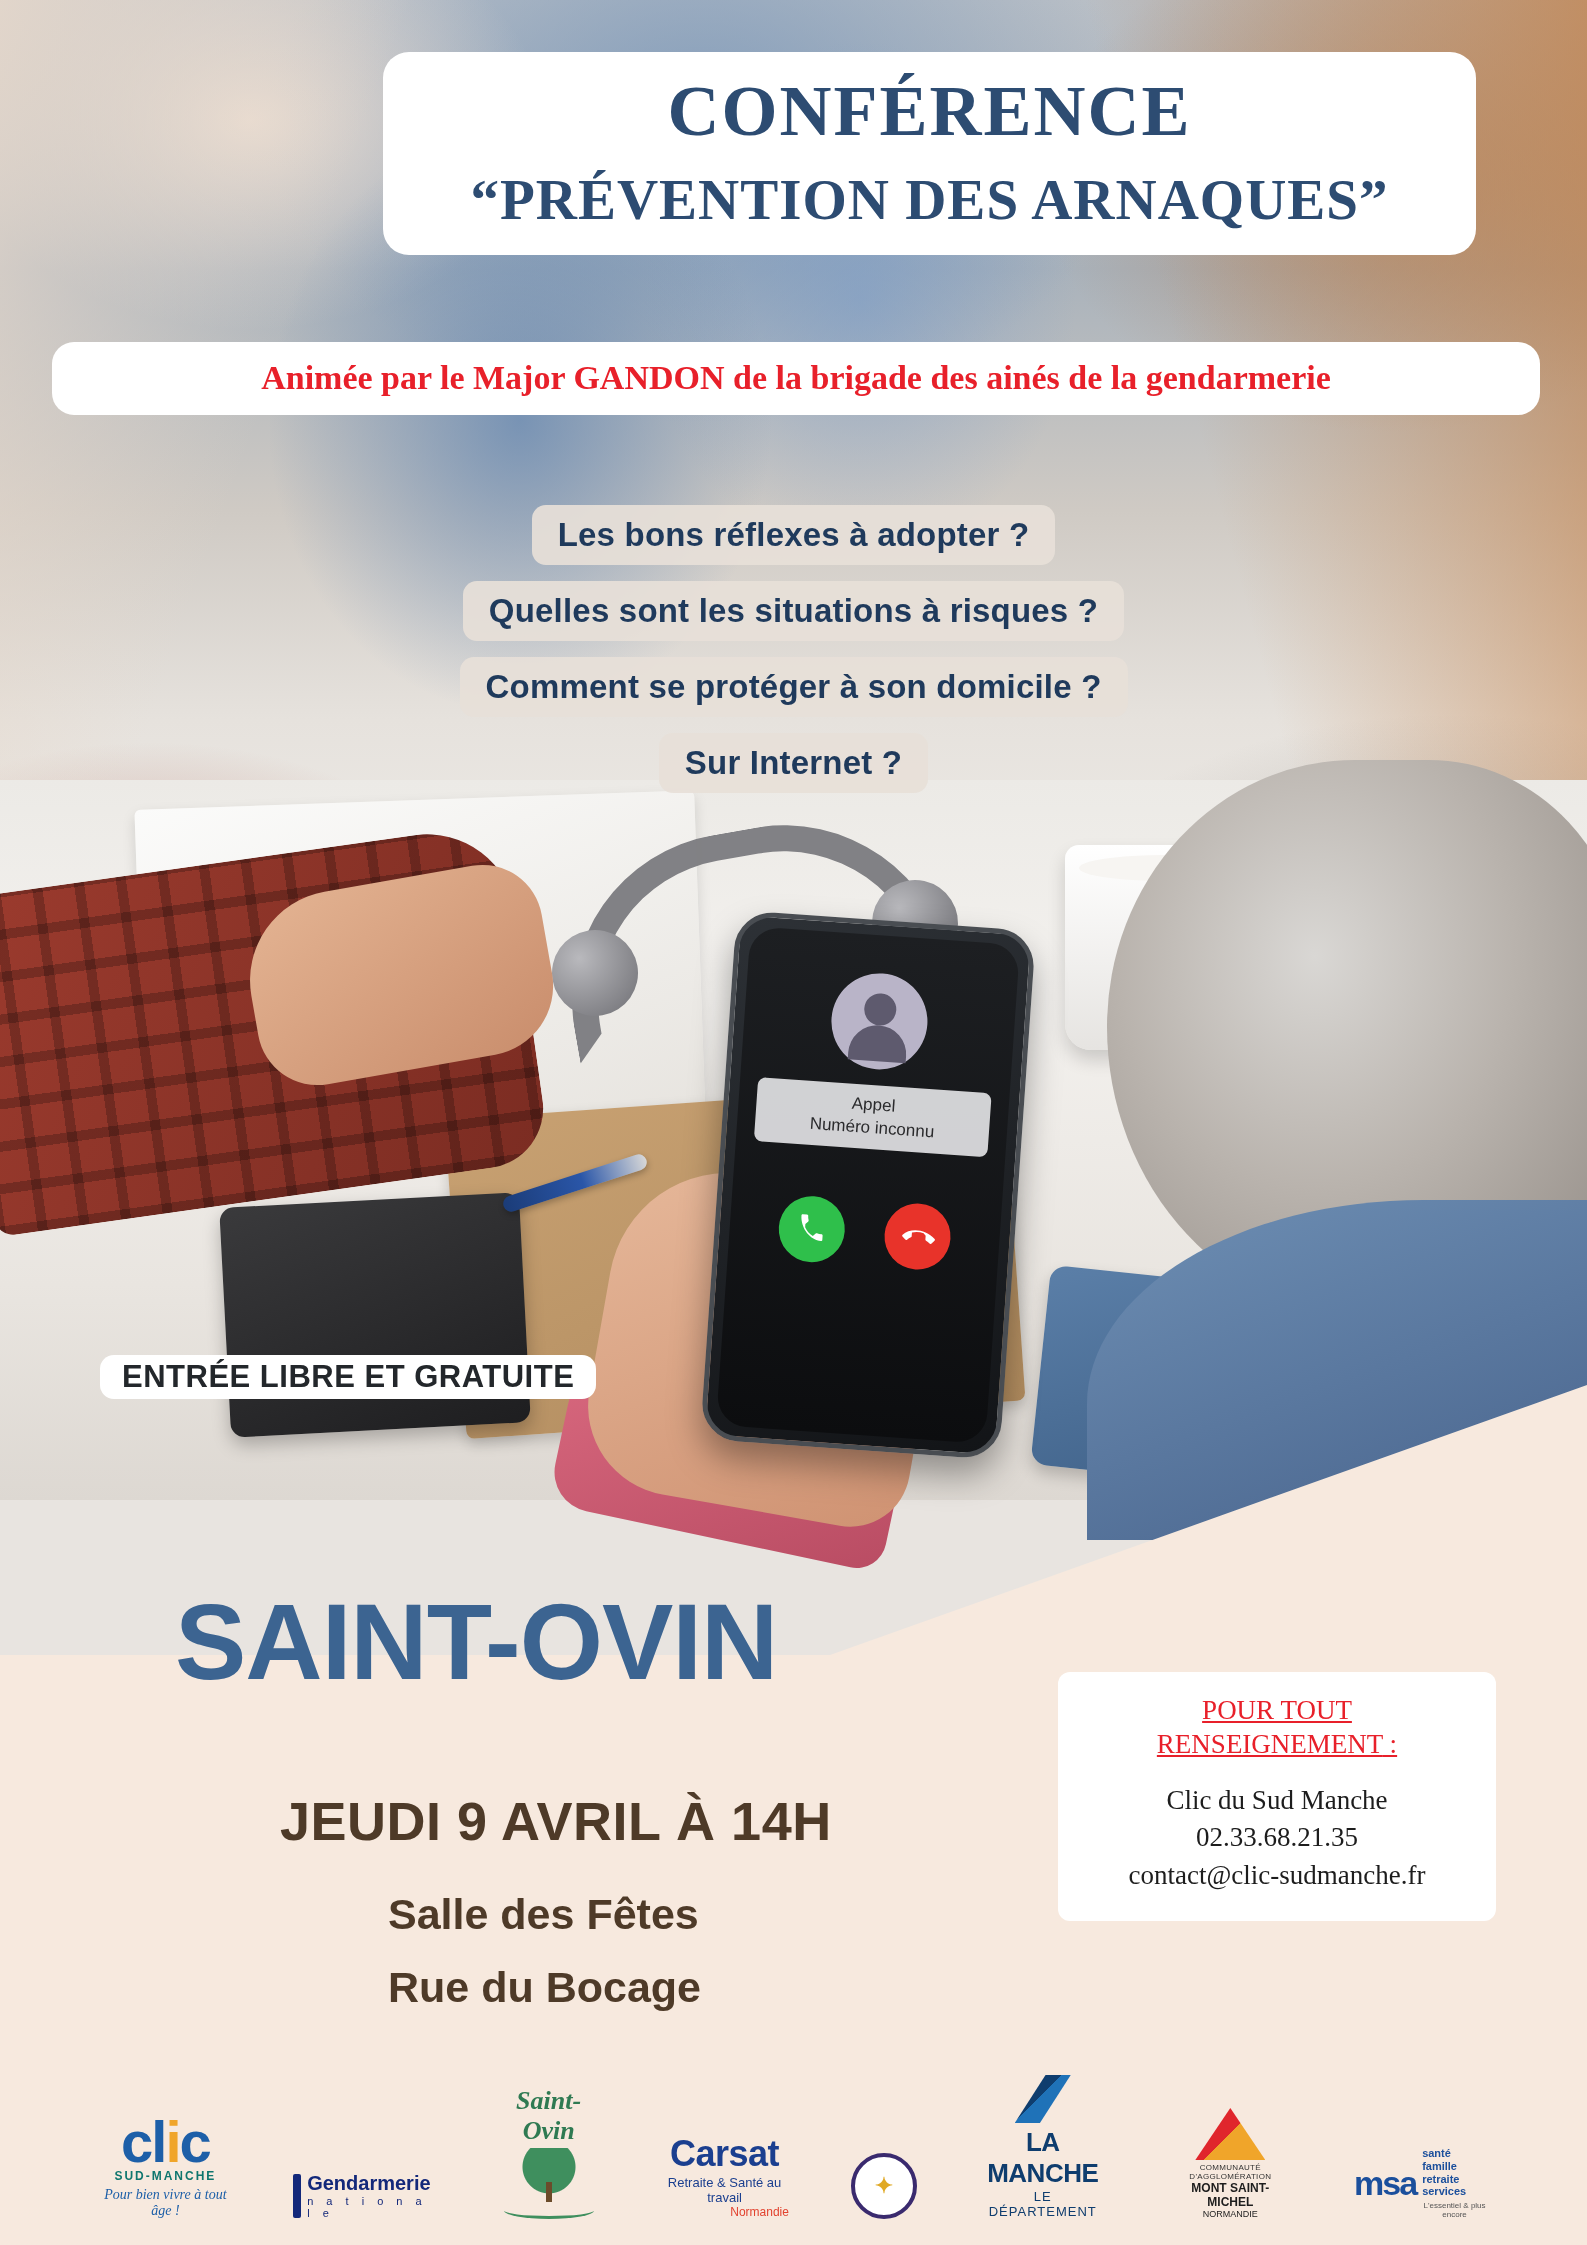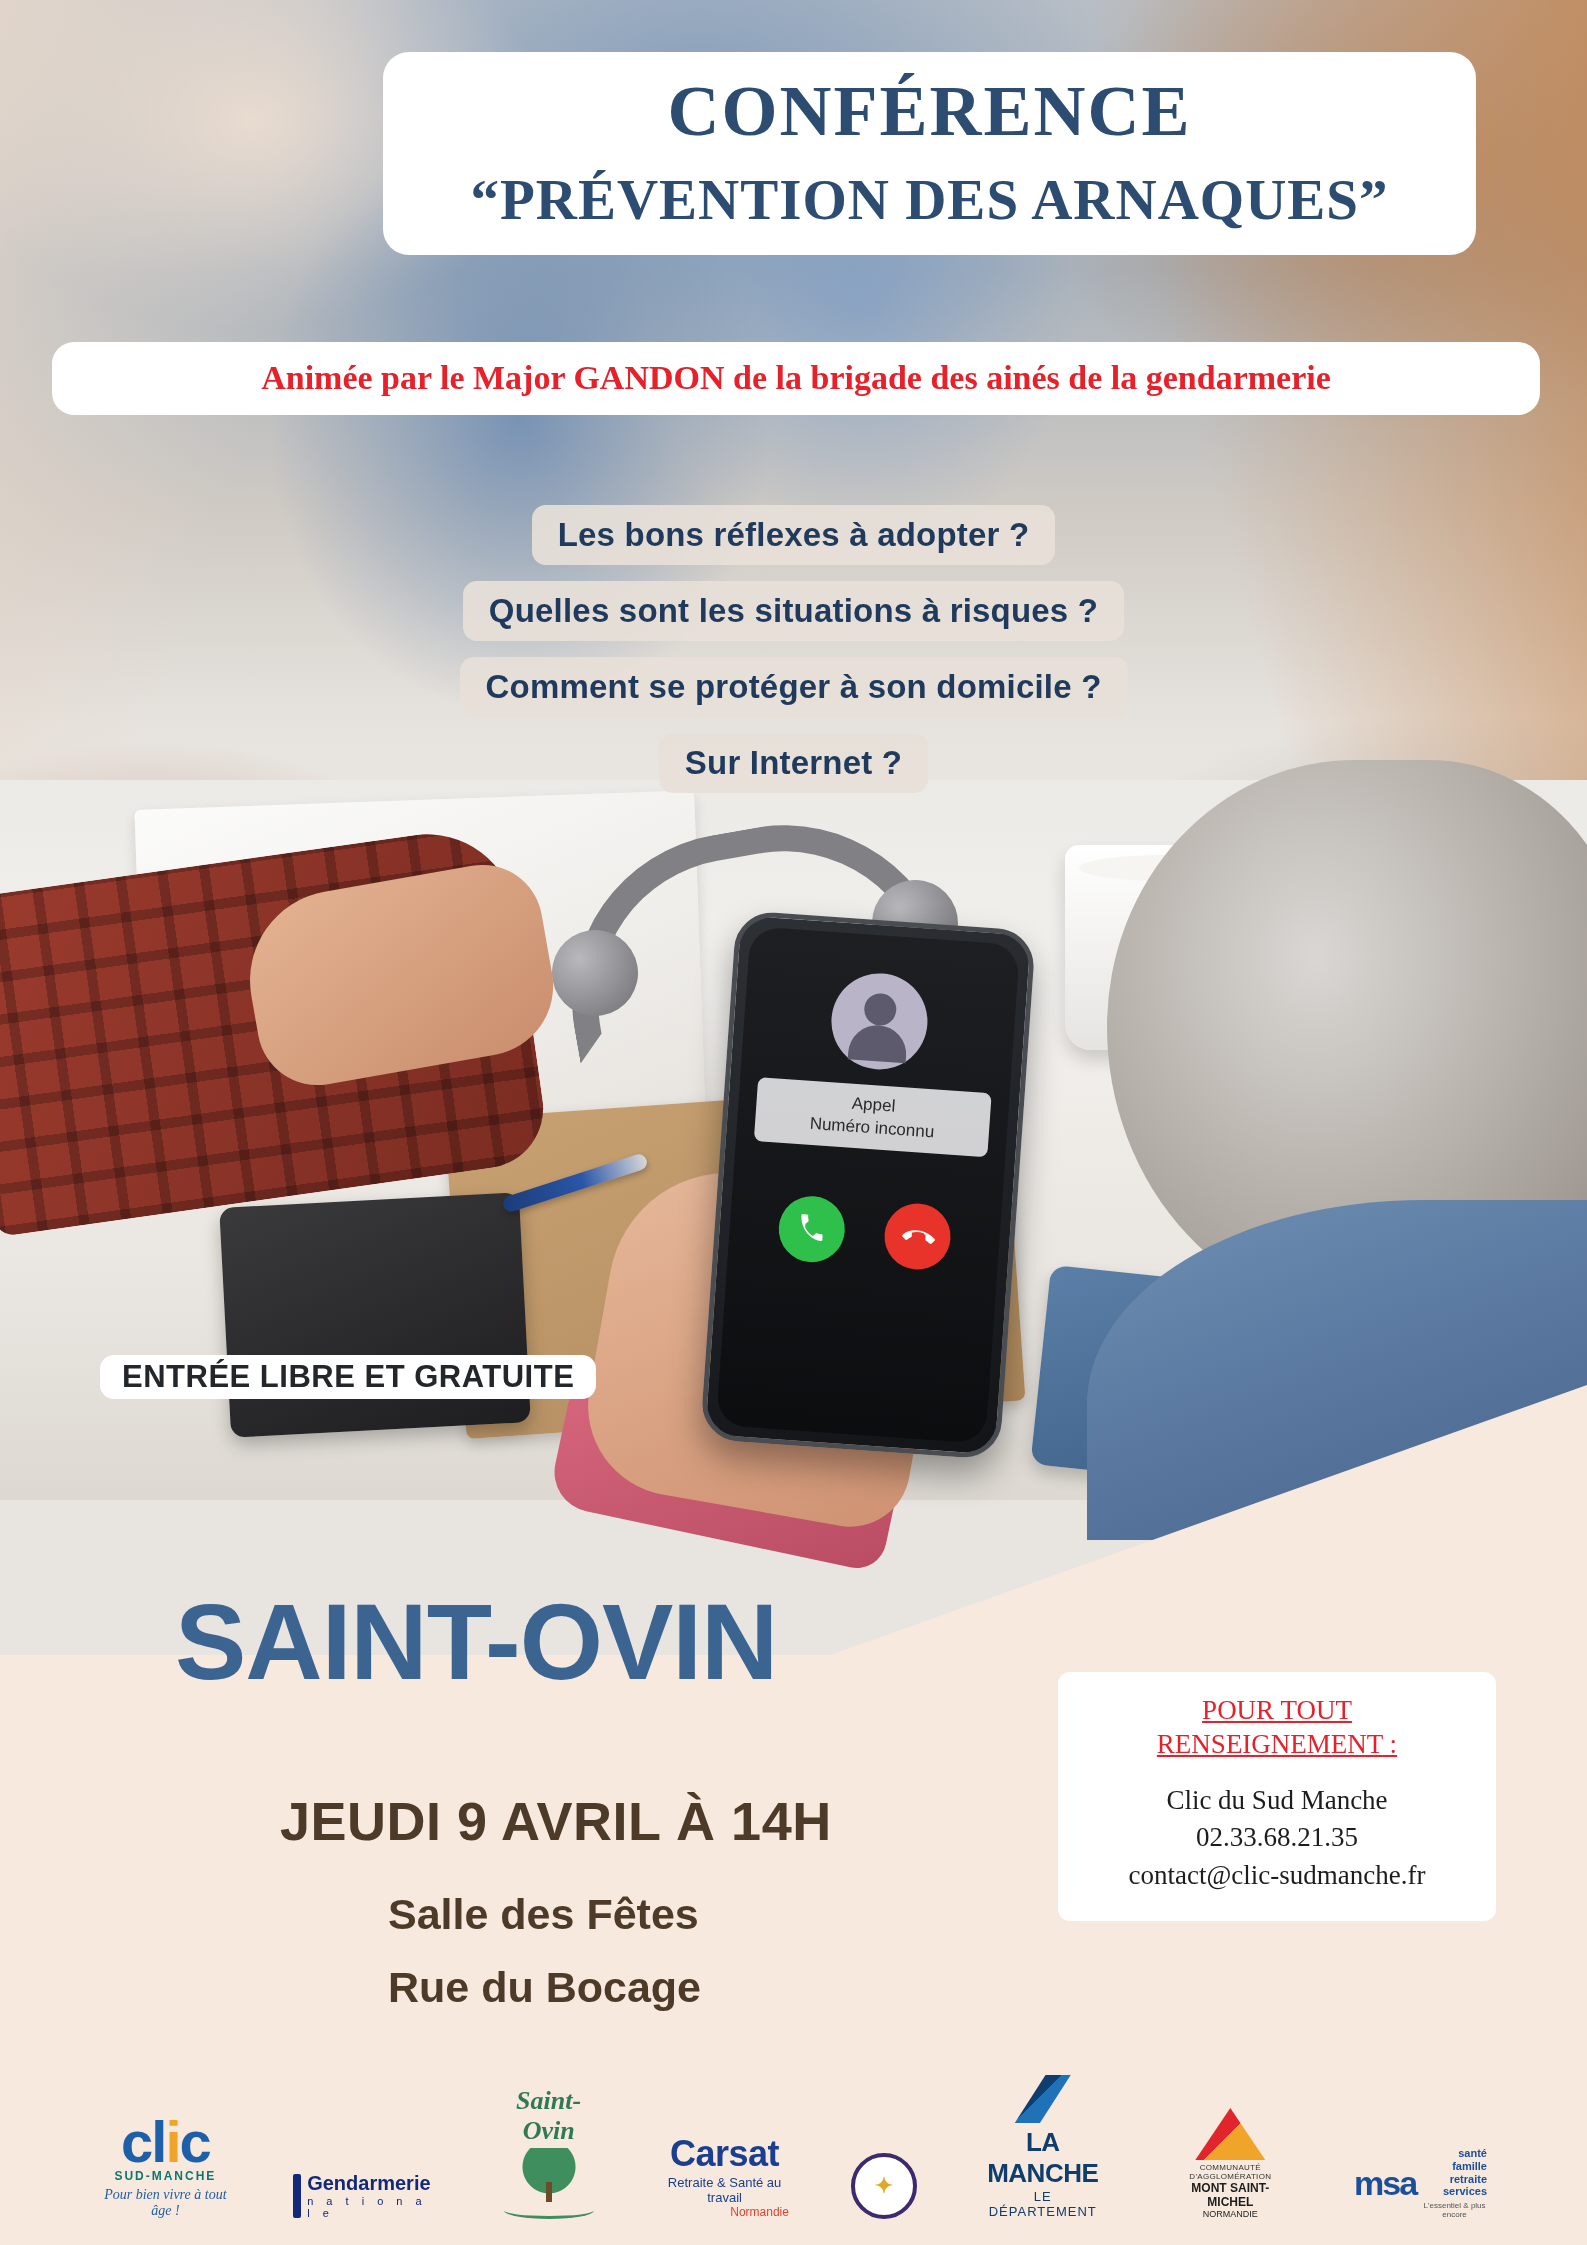--- a/index.html
+++ b/index.html
@@ -513,21 +513,21 @@
   .logo-msa2 {
     display: flex; align-items: center; gap: 6px;
   }
   .msa-mark {
     font-family: "Liberation Sans", sans-serif;
     font-weight: bold;
     font-size: 34px;
     color: #1b4f9c;
     letter-spacing: -2px;
   }
-  .msa-txt { text-align: right; color: #1b4f9c; font-size: 11px; line-height: 1.15; font-weight: bold; }
+  .msa-txt { text-align: left; color: #1b4f9c; font-size: 11px; line-height: 1.15; font-weight: bold; }
   .msa-sub { font-size: 8px; color: #555; margin-top: 3px; }
 </style>
 </head>
 <body>
 
 <div class="poster">
 
   <div class="photo">
     <div class="photo-band-top"></div>
     <div class="photo-table"></div>

